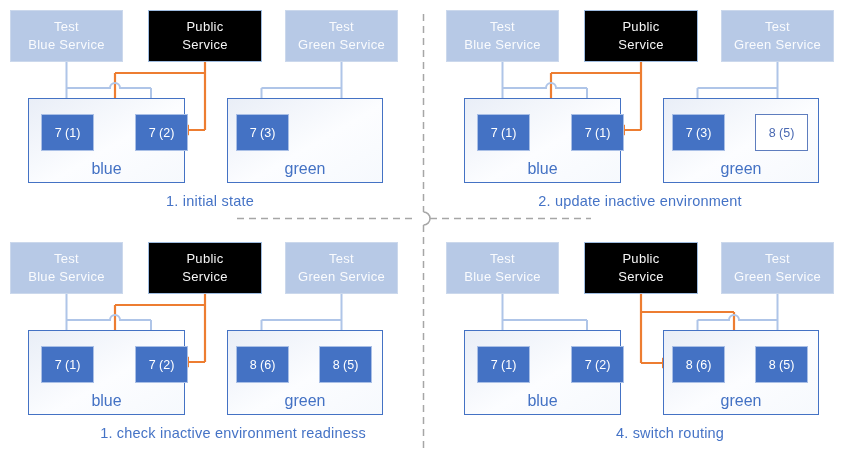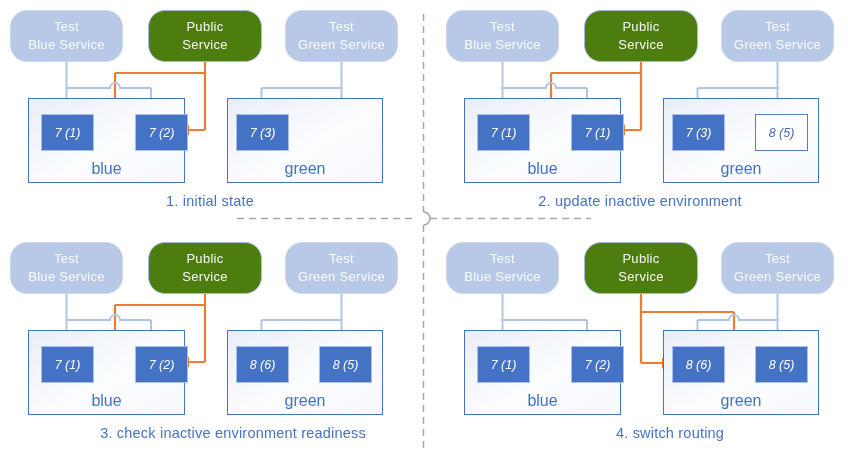--- a/index.html
+++ b/index.html
@@ -15,45 +15,44 @@
   .inner.shift-d{top:4px;}
   .inner.shift-rd{left:12px;top:4px;}
 
   .wires{position:absolute;left:0;top:0;}
 
   .svc{
     position:absolute;top:10px;width:113px;height:52px;
     display:flex;flex-direction:column;justify-content:center;align-items:center;
     font-size:13px;line-height:18px;letter-spacing:.3px;text-align:center;
     box-sizing:border-box;
-    border-radius:17px;
   }
   .svc.light{background:#B7C9E6;color:rgba(255,255,255,.93);border:1px solid #CBD8EC;}
-  .svc.public{background:#4d7c0f;color:rgba(255,255,255,.96);border:1px solid #9FBCE0;}
+  .svc.public{background:#000000;color:rgba(255,255,255,.96);border:1px solid #9FBCE0;}
   .svc.pos-blue{left:10px;}
   .svc.pos-public{left:148px;width:114px;}
   .svc.pos-green{left:285px;}
 
   .env{
     position:absolute;top:98px;height:85px;box-sizing:border-box;
     border:1px solid #4472C4;
     background:linear-gradient(150deg,#E9EEF7 0%,#FCFDFF 55%,#F6F9FD 100%);
   }
   .env.pos-left{left:28px;width:157px;}
   .env.pos-right{left:227px;width:156px;}
   .env-label{
     position:absolute;bottom:4px;left:0;right:0;text-align:center;
     color:#4472C4;font-size:16px;
   }
 
   .pod{
     position:absolute;top:15px;width:53px;height:37px;box-sizing:border-box;
     display:flex;align-items:center;justify-content:center;
     background:#4472C4;border:1px solid #A9BFE6;
-    color:#ffffff;font-size:12.5px;white-space:pre;font-style:italic;
+    color:#ffffff;font-size:12.5px;white-space:pre;
   }
   .pod.outlined{background:#ffffff;border:1.4px solid #5E7DBE;color:#4A69B2;}
   .pod.slot-1{left:12px;}
   .pod.slot-2{left:106px;}
   .env.pos-right .pod.slot-1{left:8px;text-align:center;}
   .env.pos-right .pod.slot-2{left:91px;}
 
   .caption{
     position:absolute;top:193px;width:424px;text-align:center;
     color:#4573C6;font-size:14.5px;letter-spacing:.2px;
@@ -188,21 +187,21 @@
     <div class="env pos-left">
       <div class="pod slot-1">7 (1)</div>
       <div class="pod slot-2">7 (2)</div>
       <div class="env-label">blue</div>
     </div>
     <div class="env pos-right">
       <div class="pod slot-1">8 (6)</div>
       <div class="pod slot-2">8 (5)</div>
       <div class="env-label">green</div>
     </div>
-    <div class="caption" style="left:21px">3. check inactive environment readiness</div>
+    <div class="caption" style="left:21px">1. check inactive environment readiness</div>
   </div>
 </div>
 
 <div class="panel" style="left:424px;top:228px">
   <div class="inner shift-rd">
     <svg class="wires" width="424" height="228" viewBox="0 0 424 228">
       <g stroke="#ED7D31" stroke-width="2.2" fill="none">
         <path d="M205 62 V131 M205 80 H298 M298 80 V131 M205 131 H226 M298 131 H309"></path>
       </g>
       <g fill="#ED7D31">

